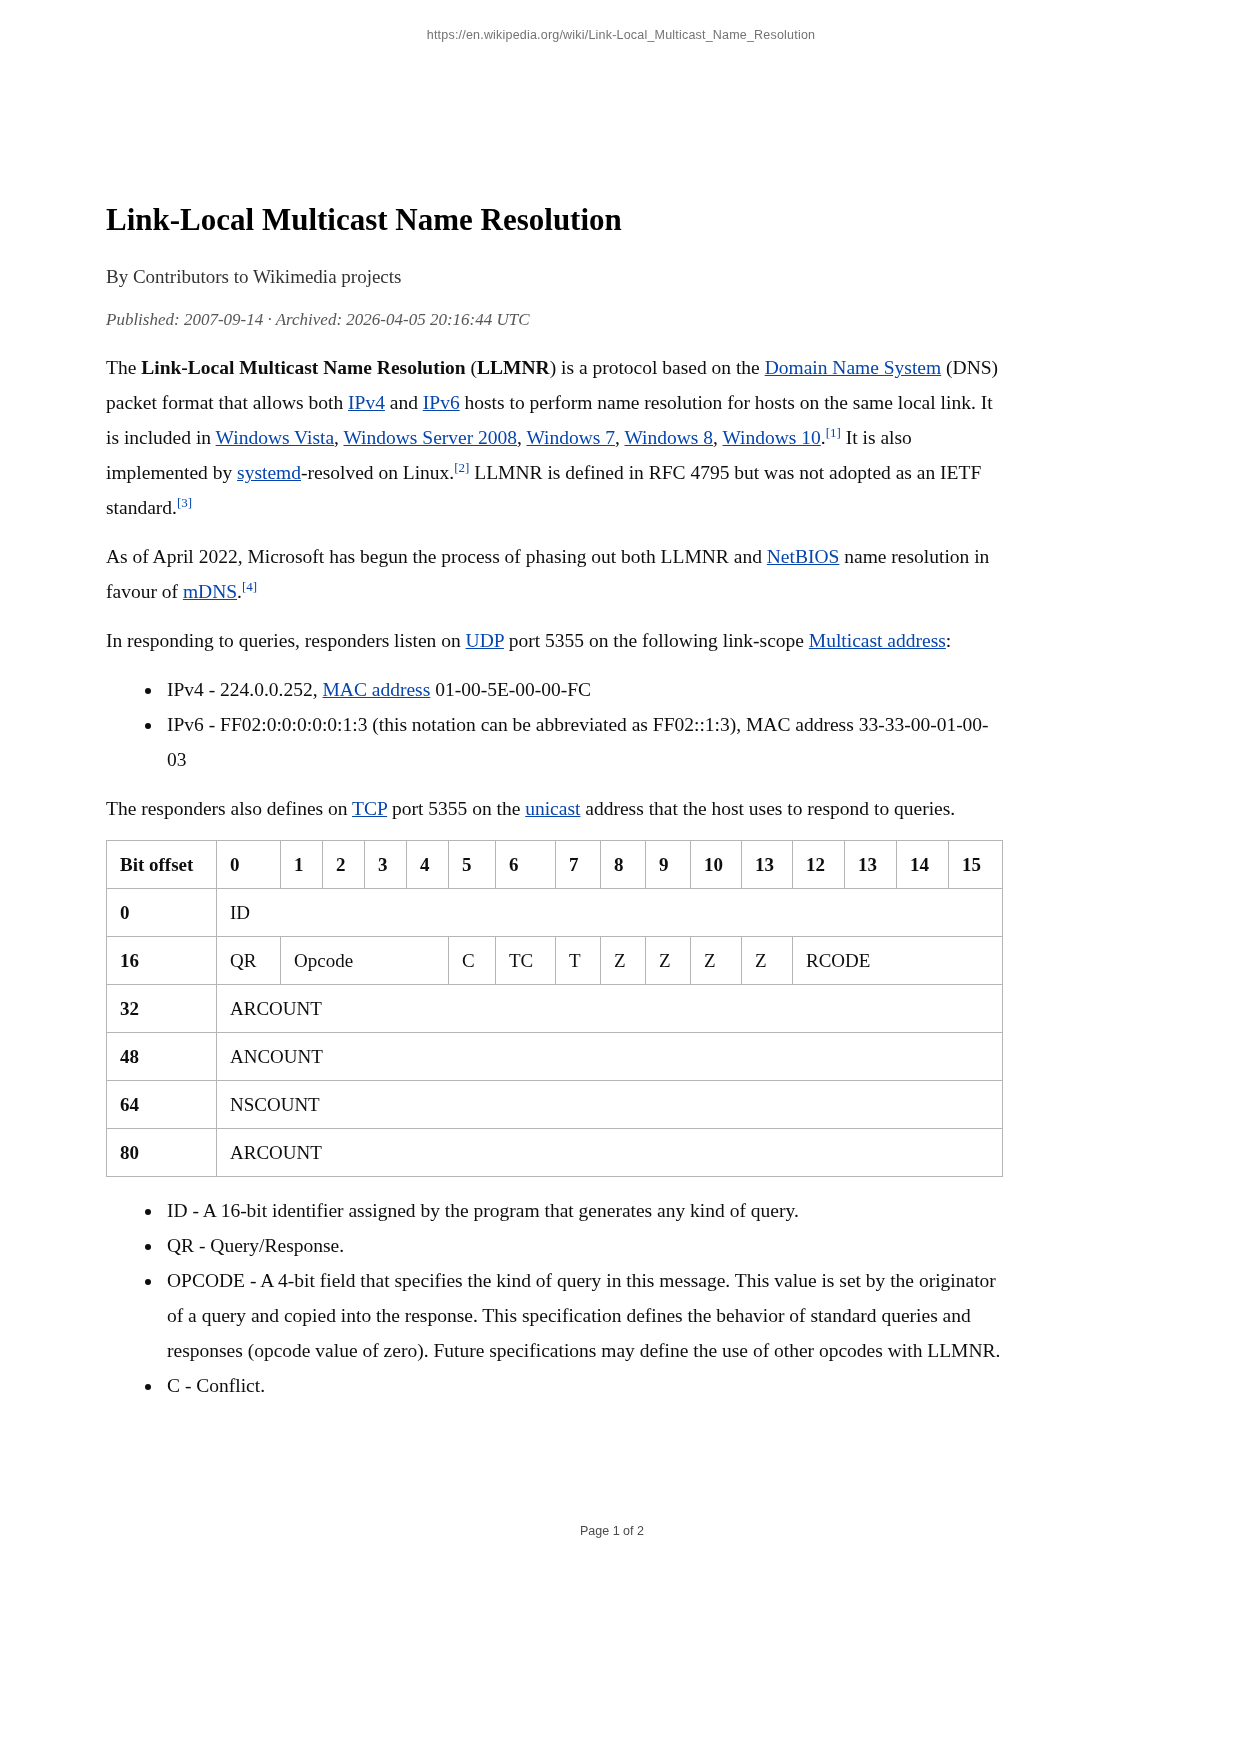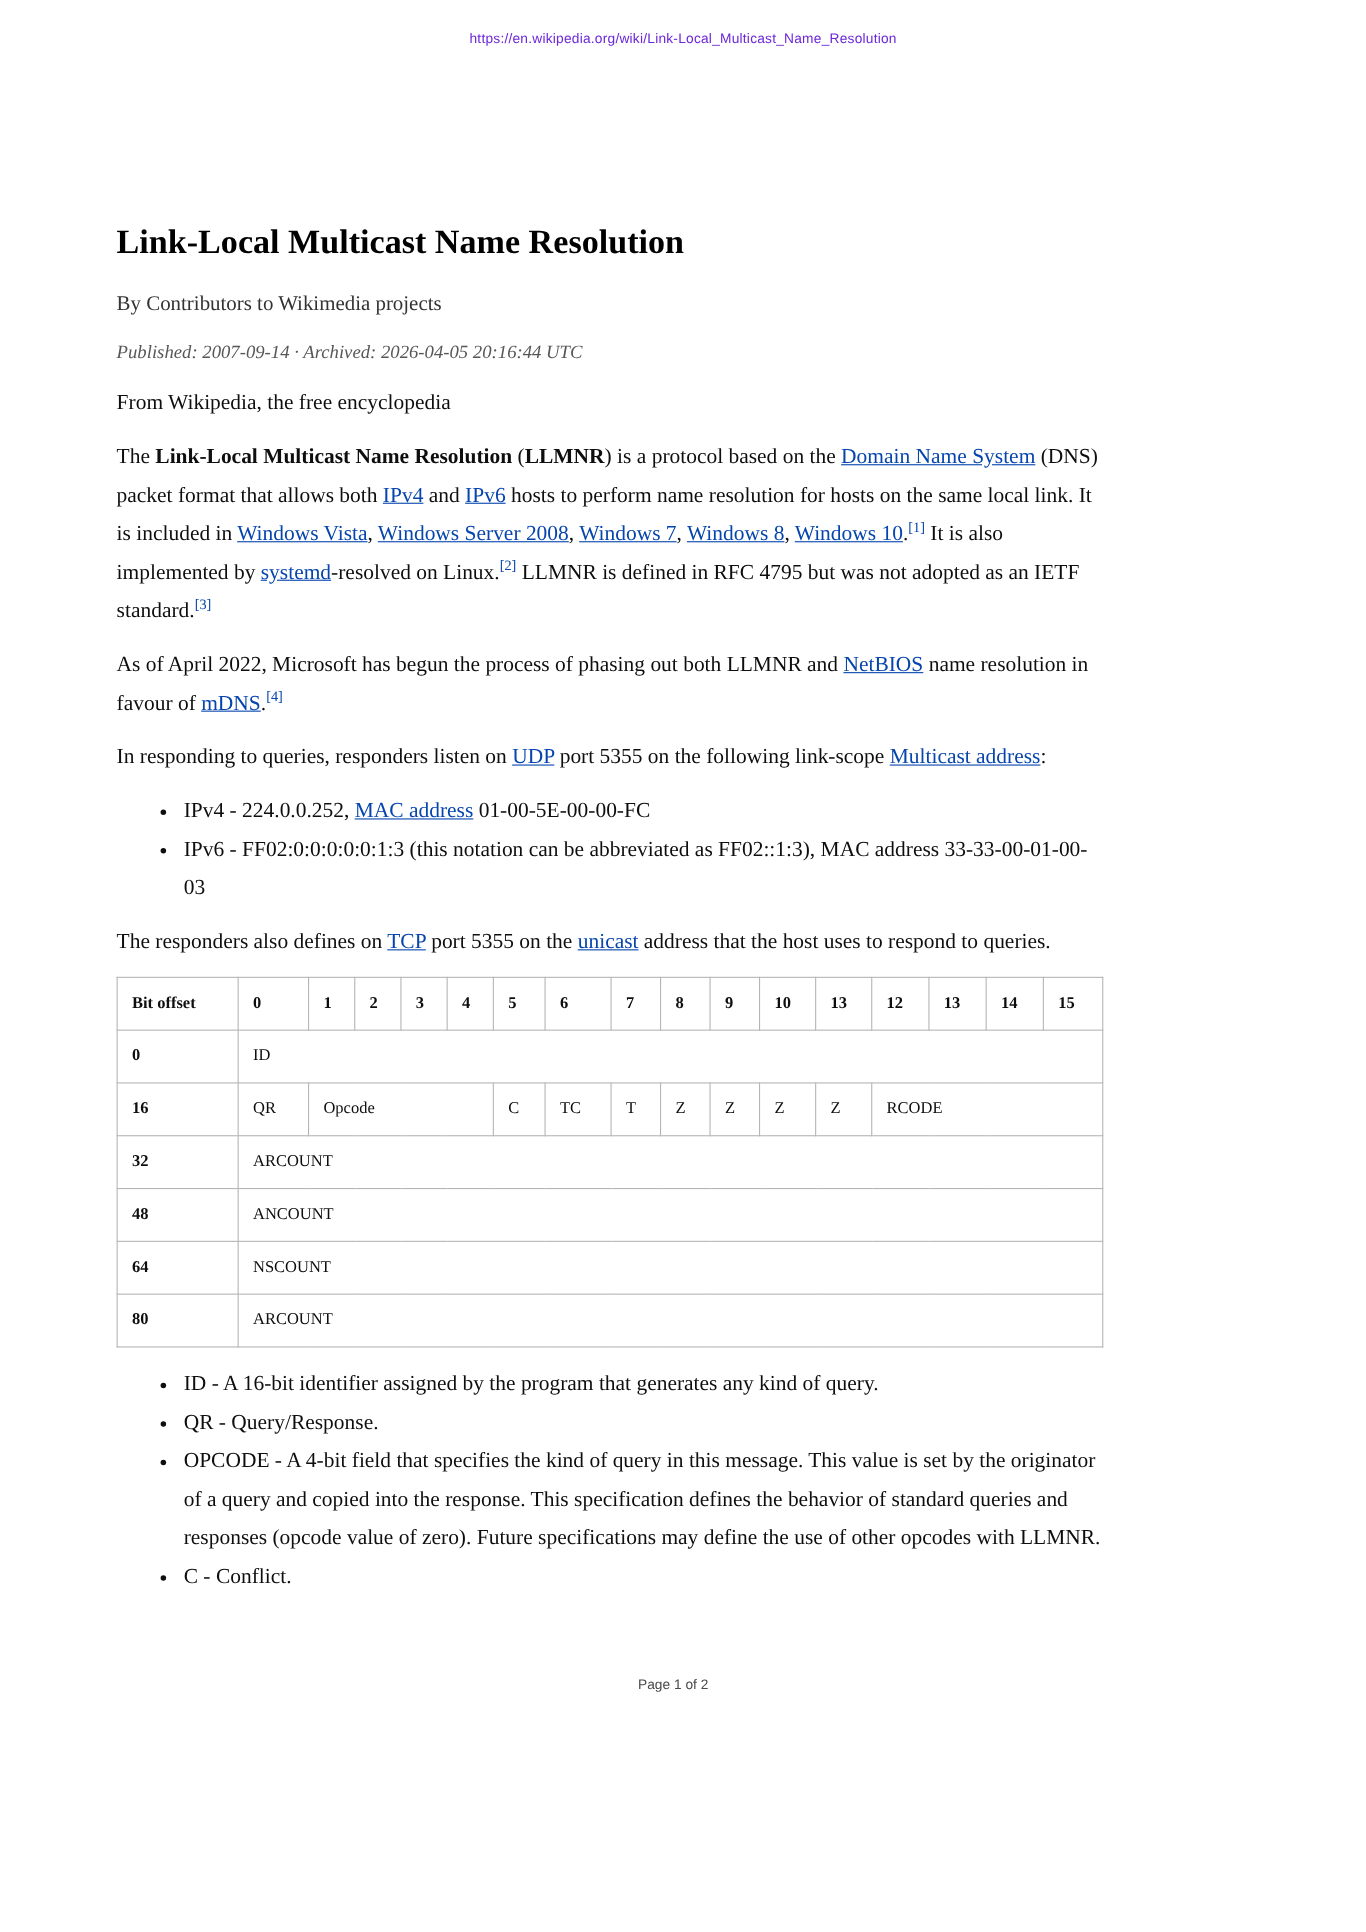--- a/index.html
+++ b/index.html
@@ -5,21 +5,21 @@
   * { box-sizing: border-box; }
   html,body { margin:0; padding:0; background:#ffffff; }
   .page {
     position:relative; width:1242px; height:1756px; background:#ffffff;
     font-family:"Liberation Serif", "DejaVu Serif", serif; color:#0e0e0e;
     overflow:hidden;
   }
   .header-url {
     position:absolute; top:28px; left:0; right:0; text-align:center;
     font-family:"Liberation Sans", "DejaVu Sans", sans-serif;
-    font-size:12.5px; color:#6d28d9; letter-spacing:0.2px;
+    font-size:12.5px; color:#737373; letter-spacing:0.2px;
   }
   .footer {
     position:absolute; top:1524px; left:0; right:18px; text-align:center;
     font-family:"Liberation Sans", "DejaVu Sans", sans-serif;
     font-size:12.5px; color:#4a4a4a;
   }
   .content { position:absolute; left:106px; top:202px; width:896px; }
   .title { margin:0; font-size:31px; font-weight:bold; color:#000; }
   .byline { margin-top:28px; font-size:19px; color:#333; }
   .publine { margin-top:22px; font-size:17px; color:#575757;font-style:italic; }
@@ -27,42 +27,41 @@
   .para { margin:14px 0 0 0; font-size:19.5px; line-height:35px; }
   .para.first { margin-top:20px; }
   .lnk { color:#0645ad; text-decoration:underline; cursor:pointer; }
   .b { font-weight:bold; }
   sup.ref { color:#0645ad; font-size:13px; line-height:0; text-decoration:none; cursor:pointer; }
   ul.list { margin:14px 0 0 0; padding-left:57px; font-size:19.5px; line-height:35px; }
   ul.list li { padding-left:4px; margin:0; }
   ul.list.fields { margin-top:16px; }
   table.bits {
     margin-top:14px; border-collapse:collapse; table-layout:fixed;
-    width:896px; font-size:15px;
+    width:896px; font-size:19px;
   }
   table.bits th, table.bits td {
     border:1px solid #b5b5b5; height:48px;
     padding:2px 2px 2px 13px; text-align:left; vertical-align:middle;
     font-weight:normal; overflow:hidden; white-space:nowrap;
   }
   table.bits .hd { font-weight:bold; }
 </style>
 </head>
 <body>
 
 <div class="page">
 
   <div class="header-url">https://en.wikipedia.org/wiki/Link-Local_Multicast_Name_Resolution</div>
 
   <div class="content">
 
     <h1 class="title">Link-Local Multicast Name Resolution</h1>
     <div class="byline">By Contributors to Wikimedia projects</div>
     <div class="publine">Published: 2007-09-14 · Archived: 2026-04-05 20:16:44 UTC</div>
-    <div class="fromline">From Wikipedia, the free encyclopedia</div>
 
     <p class="para first"><span>The </span><span class="b">Link-Local Multicast Name Resolution</span><span> (</span><span class="b">LLMNR</span><span>) is a protocol based on the </span><a class="lnk">Domain Name System</a><span> (DNS) packet format that allows both </span><a class="lnk">IPv4</a><span> and </span><a class="lnk">IPv6</a><span> hosts to perform name resolution for hosts on the same local link. It is included in </span><a class="lnk">Windows Vista</a><span>, </span><a class="lnk">Windows Server 2008</a><span>, </span><a class="lnk">Windows 7</a><span>, </span><a class="lnk">Windows 8</a><span>, </span><a class="lnk">Windows 10</a><span>.</span><sup class="ref">[1]</sup><span> It is also implemented by </span><a class="lnk">systemd</a><span>-resolved on Linux.</span><sup class="ref">[2]</sup><span> LLMNR is defined in RFC 4795 but was not adopted as an IETF standard.</span><sup class="ref">[3]</sup></p>
     <p class="para"><span>As of April 2022, Microsoft has begun the process of phasing out both LLMNR and </span><a class="lnk">NetBIOS</a><span> name resolution in favour of </span><a class="lnk">mDNS</a><span>.</span><sup class="ref">[4]</sup></p>
     <p class="para"><span>In responding to queries, responders listen on </span><a class="lnk">UDP</a><span> port 5355 on the following link-scope </span><a class="lnk">Multicast address</a><span>:</span></p>
 
     <ul class="list">
       <li><span>IPv4 - 224.0.0.252, </span><a class="lnk">MAC address</a><span> 01-00-5E-00-00-FC</span></li>
       <li><span>IPv6 - FF02:0:0:0:0:0:1:3 (this notation can be abbreviated as FF02::1:3), MAC address 33-33-00-01-00-03</span></li>
     </ul>
 

